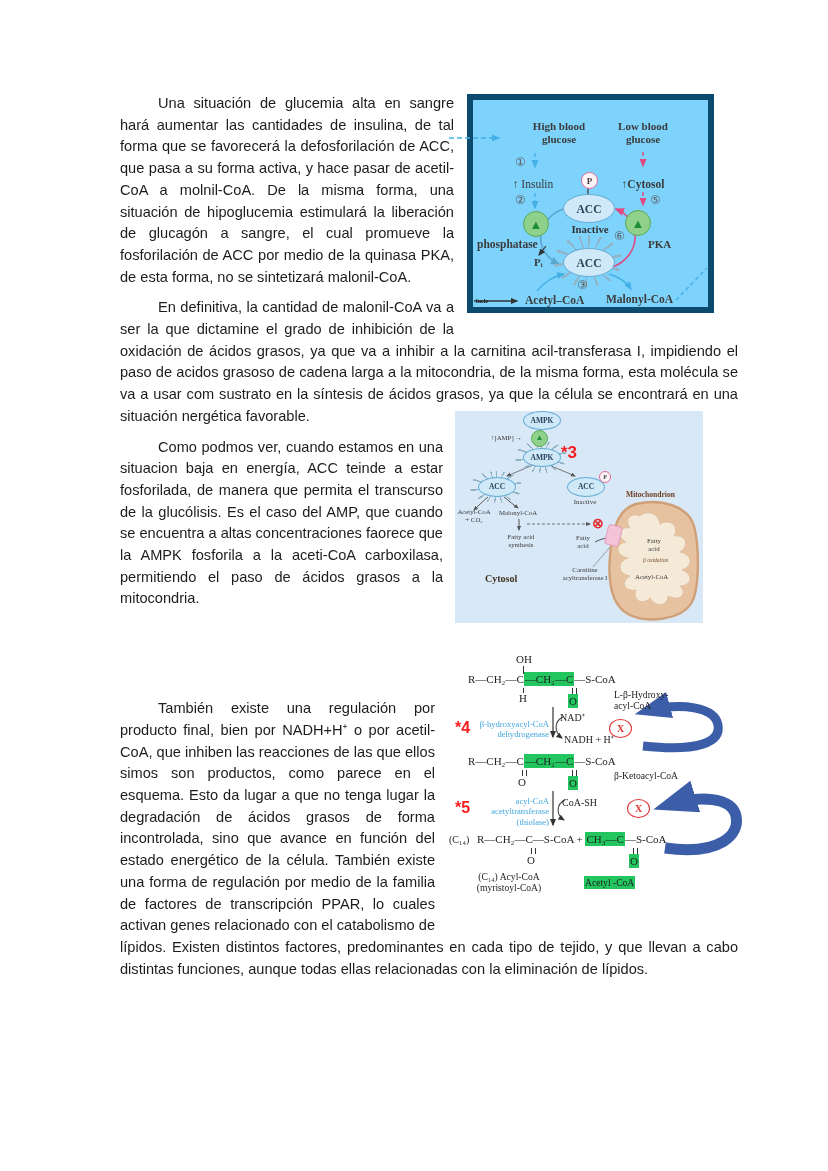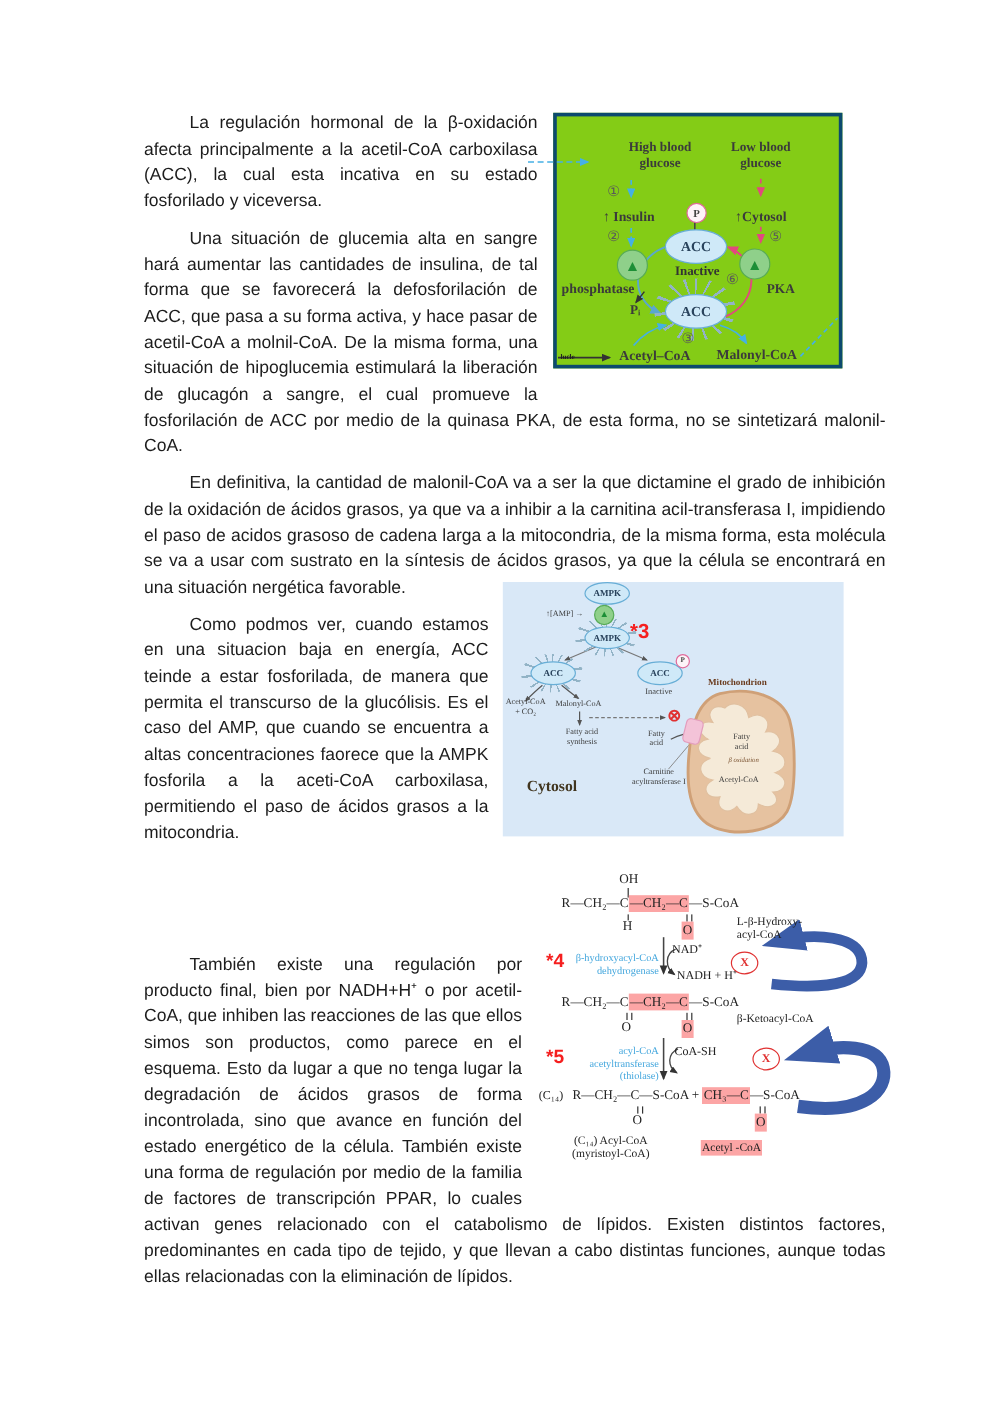--- a/index.html
+++ b/index.html
@@ -5,24 +5,24 @@
   html,body { margin:0; padding:0; background:#fff; }
   .page { position:relative; width:828px; height:1171px; background:#fff; overflow:hidden;
           font-family:"Liberation Sans", sans-serif; }
   .article { position:absolute; left:120px; top:93px; width:618px; }
   .title { font-size:20.5px; font-weight:400; color:#191919; margin:0 0 25px 0; letter-spacing:.1px; }
   p.body { font-size:14.6px; line-height:21.7px; color:#1c1c1c; text-align:justify;
            text-indent:38px; margin:0 0 9px 0; }
   p.p5 { margin-top:88px; }
 
   .fig { position:relative; }
-  .fig1 { float:right; width:235px; height:207px; border:3px solid #0c4a6e;
-          margin:1px 36px 26px 13px; background:#84cc16; }
+  .fig1 { float:right; width:235px; height:207px; border:6px solid #0c4a6e;
+          margin:1px 24px 26px 13px; background:#7dd3fc; }
   .fig2 { float:right; clear:right; width:248px; height:212px;
-          margin:-26px 35px 18px 12px; background:#d9e8f7;padding-left:36px; }
+          margin:-26px 35px 18px 12px; background:#d9e8f7; }
   .fig3 { float:right; clear:right; width:293px; height:262px;
           margin:6px -2px 12px 12px; background:#fff; }
 
   .absfill { position:absolute; left:0; top:0; overflow:visible; }
 
   
   .lb { position:absolute; font-family:"Liberation Serif", serif; color:#3b3b3b;
         white-space:pre-line; line-height:1.18; text-align:center; }
   .ctr { transform:translateX(-50%); }
   .bold { font-weight:bold; color:#333; }
@@ -41,21 +41,21 @@
   .gcirc span { color:#1d8f36; }
   .num { position:absolute; font-family:"Liberation Serif", serif; color:#5a5a5a; z-index:3; }
   .star { position:absolute; font-weight:bold; color:#f51f1f; font-family:"Liberation Sans",sans-serif; }
   .xcirc { position:absolute; border:1.7px solid #e03131; border-radius:50%; color:#e03131;
            font-family:"Liberation Serif", serif; font-weight:bold;
            display:flex; align-items:center; justify-content:center; z-index:3; }
 
   
   .chain { position:absolute; font-family:"Liberation Serif", serif; font-size:11px;
            color:#222; white-space:nowrap; z-index:2; }
-  .hl { background:#fca5a5; padding:1px 1px; }
+  .hl { background:#22c55e; padding:1px 1px; }
   .vb { position:absolute; width:1.2px; background:#333; z-index:1; }
   .db { position:absolute; width:3px; border-left:1.2px solid #333; border-right:1.2px solid #333; z-index:1; }
   .lb3 { position:absolute; font-family:"Liberation Serif", serif; font-size:11px; color:#222;
          white-space:pre-line; line-height:1.15; z-index:2; }
   .enz { position:absolute; color:#42a6dd; font-family:"Liberation Serif", serif; font-size:8.6px;
          line-height:1.25; text-align:right; white-space:pre-line; z-index:2; }
   .chname { position:absolute; font-family:"Liberation Serif", serif; font-size:9.6px; color:#222;
             line-height:1.2; white-space:pre-line; z-index:2; }
 </style>
 </head>
@@ -94,21 +94,21 @@
       <path d="M136,174 C147,177 154,183 158,189" stroke="#45b0e5" stroke-width="1.4" fill="none" marker-end="url(#m1b)"></path>
       <path d="M203,200 L234,168" stroke="#45b0e5" stroke-width="1.4" stroke-dasharray="4 3" fill="none"></path>
       <path d="M1,201 H44" stroke="#333" stroke-width="1.3" fill="none" marker-end="url(#m1k)"></path>
     </svg>
 
     <div class="lb ctr" style="left:86px; top:20px; font-size:11px; font-weight:600;">High blood
 glucose</div>
     <div class="lb ctr" style="left:170px; top:20px; font-size:11px; font-weight:600;">Low blood
 glucose</div>
     <div class="num" style="left:42px; top:55px; font-size:12px;">①</div>
-    <div class="lb ctr" style="left:60px; top:78px; font-size:11.5px; font-weight:700;">↑ Insulin</div>
+    <div class="lb ctr" style="left:60px; top:78px; font-size:11.5px; font-weight:400;">↑ Insulin</div>
     <div class="num" style="left:42px; top:93px; font-size:12px;">②</div>
     <div class="gcirc" style="left:50px; top:111px; width:24px; height:24px;">
           <span style="font-size:13px; line-height:1;">▲</span>
         </div>
     <div class="lb" style="left:4px; top:138px; font-size:11.5px; font-weight:600; text-align:right;">phosphatase</div>
 
     <div class="pcirc" style="left:108px; top:72px; width:15px; height:15px; font-size:9px;">P</div>
     <div class="oval" style="left:90px; top:94px; width:50px; height:27px; font-size:11.5px;">ACC</div>
     <div class="lb ctr bold" style="left:117px; top:123px; font-size:10.8px;">Inactive</div>
 
@@ -123,21 +123,20 @@
     <div class="rays" style="left:81px; top:135px; width:68px; height:52px;"></div>
     <div class="oval" style="left:90px; top:148px; width:50px; height:27px; font-size:11.5px;">ACC</div>
     <div class="lb" style="left:61px; top:156px; font-size:11px; font-weight:600;">Pᵢ</div>
     <div class="num" style="left:104px; top:178px; font-size:12px;">③</div>
 
     <div class="lb" style="left:52px; top:194px; font-size:11.5px; font-weight:600;">Acetyl–CoA</div>
     <div class="lb" style="left:133px; top:193px; font-size:11.5px; font-weight:600;">Malonyl-CoA</div>
     <div class="lb" style="left:3px; top:198px; font-size:6px; font-weight:bold; color:#222;">lucle</div>
   </div>
 
-  <p class="body">La regulación hormonal de la β-oxidación afecta principalmente a la acetil-CoA carboxilasa (ACC), la cual esta incativa en su estado fosforilado y viceversa.</p>
   <p class="body">Una situación de glucemia alta en sangre hará aumentar las cantidades de insulina, de tal forma que se favorecerá la defosforilación de ACC, que pasa a su forma activa, y hace pasar de acetil-CoA a molnil-CoA. De la misma forma, una situación de hipoglucemia estimulará la liberación de glucagón a sangre, el cual promueve la fosforilación de ACC por medio de la quinasa PKA, de esta forma, no se sintetizará malonil-CoA.</p>
   <p class="body">En definitiva, la cantidad de malonil-CoA va a ser la que dictamine el grado de inhibición de la oxidación de ácidos grasos, ya que va a inhibir a la carnitina acil-transferasa I, impidiendo el paso de acidos grasoso de cadena larga a la mitocondria, de la misma forma, esta molécula se va a usar com sustrato en la síntesis de ácidos grasos, ya que la célula se encontrará en una situación nergética favorable.</p>
 
   <div class="fig fig2">
     <svg class="absfill" width="248" height="212" viewBox="0 0 248 212">
       <defs>
         <marker id="m2k" markerWidth="6" markerHeight="6" refX="4" refY="2" orient="auto">
               <path d="M0,0L5,2L0,4Z" fill="#555"></path>
             </marker>
       </defs>
@@ -184,21 +183,21 @@
 synthesis</div>
     <div class="lb" style="left:137px; top:105px; font-size:14px; color:#e03131; font-weight:bold; z-index:4;">⊗</div>
     <div class="lb ctr" style="left:128px; top:123px; font-size:6.8px;">Fatty
 acid</div>
     <div class="lb ctr" style="left:199px; top:126px; font-size:6.8px; z-index:4;">Fatty
 acid</div>
     <div class="lb" style="left:188px; top:146px; font-size:5.6px; font-style:italic; color:#7a5230; z-index:4;">β oxidation</div>
     <div class="lb" style="left:180px; top:162px; font-size:6.8px; z-index:4;">Acetyl-CoA</div>
     <div class="lb ctr" style="left:130px; top:155px; font-size:6.8px;">Carnitine
 acyltransferase I</div>
-    <div class="lb" style="left:20px; top:162px; font-size:13px; font-weight:bold; color:#41351f;">Cytosol</div>
+    <div class="lb" style="left:30px; top:162px; font-size:10px; font-weight:bold; color:#41351f;">Cytosol</div>
   </div>
 
   <p class="body">Como podmos ver, cuando estamos en una situacion baja en energía, ACC teinde a estar fosforilada, de manera que permita el transcurso de la glucólisis. Es el caso del AMP, que cuando se encuentra a altas concentraciones faorece que la AMPK fosforila a la aceti-CoA carboxilasa, permitiendo el paso de ácidos grasos a la mitocondria.</p>
 
   <div class="fig fig3">
     <svg class="absfill" width="293" height="262" viewBox="0 0 293 262">
       <defs>
         <marker id="m3k" markerWidth="7" markerHeight="6" refX="5" refY="2.5" orient="auto">
               <path d="M0,0L6,2.5L0,5Z" fill="#333"></path>
             </marker>

